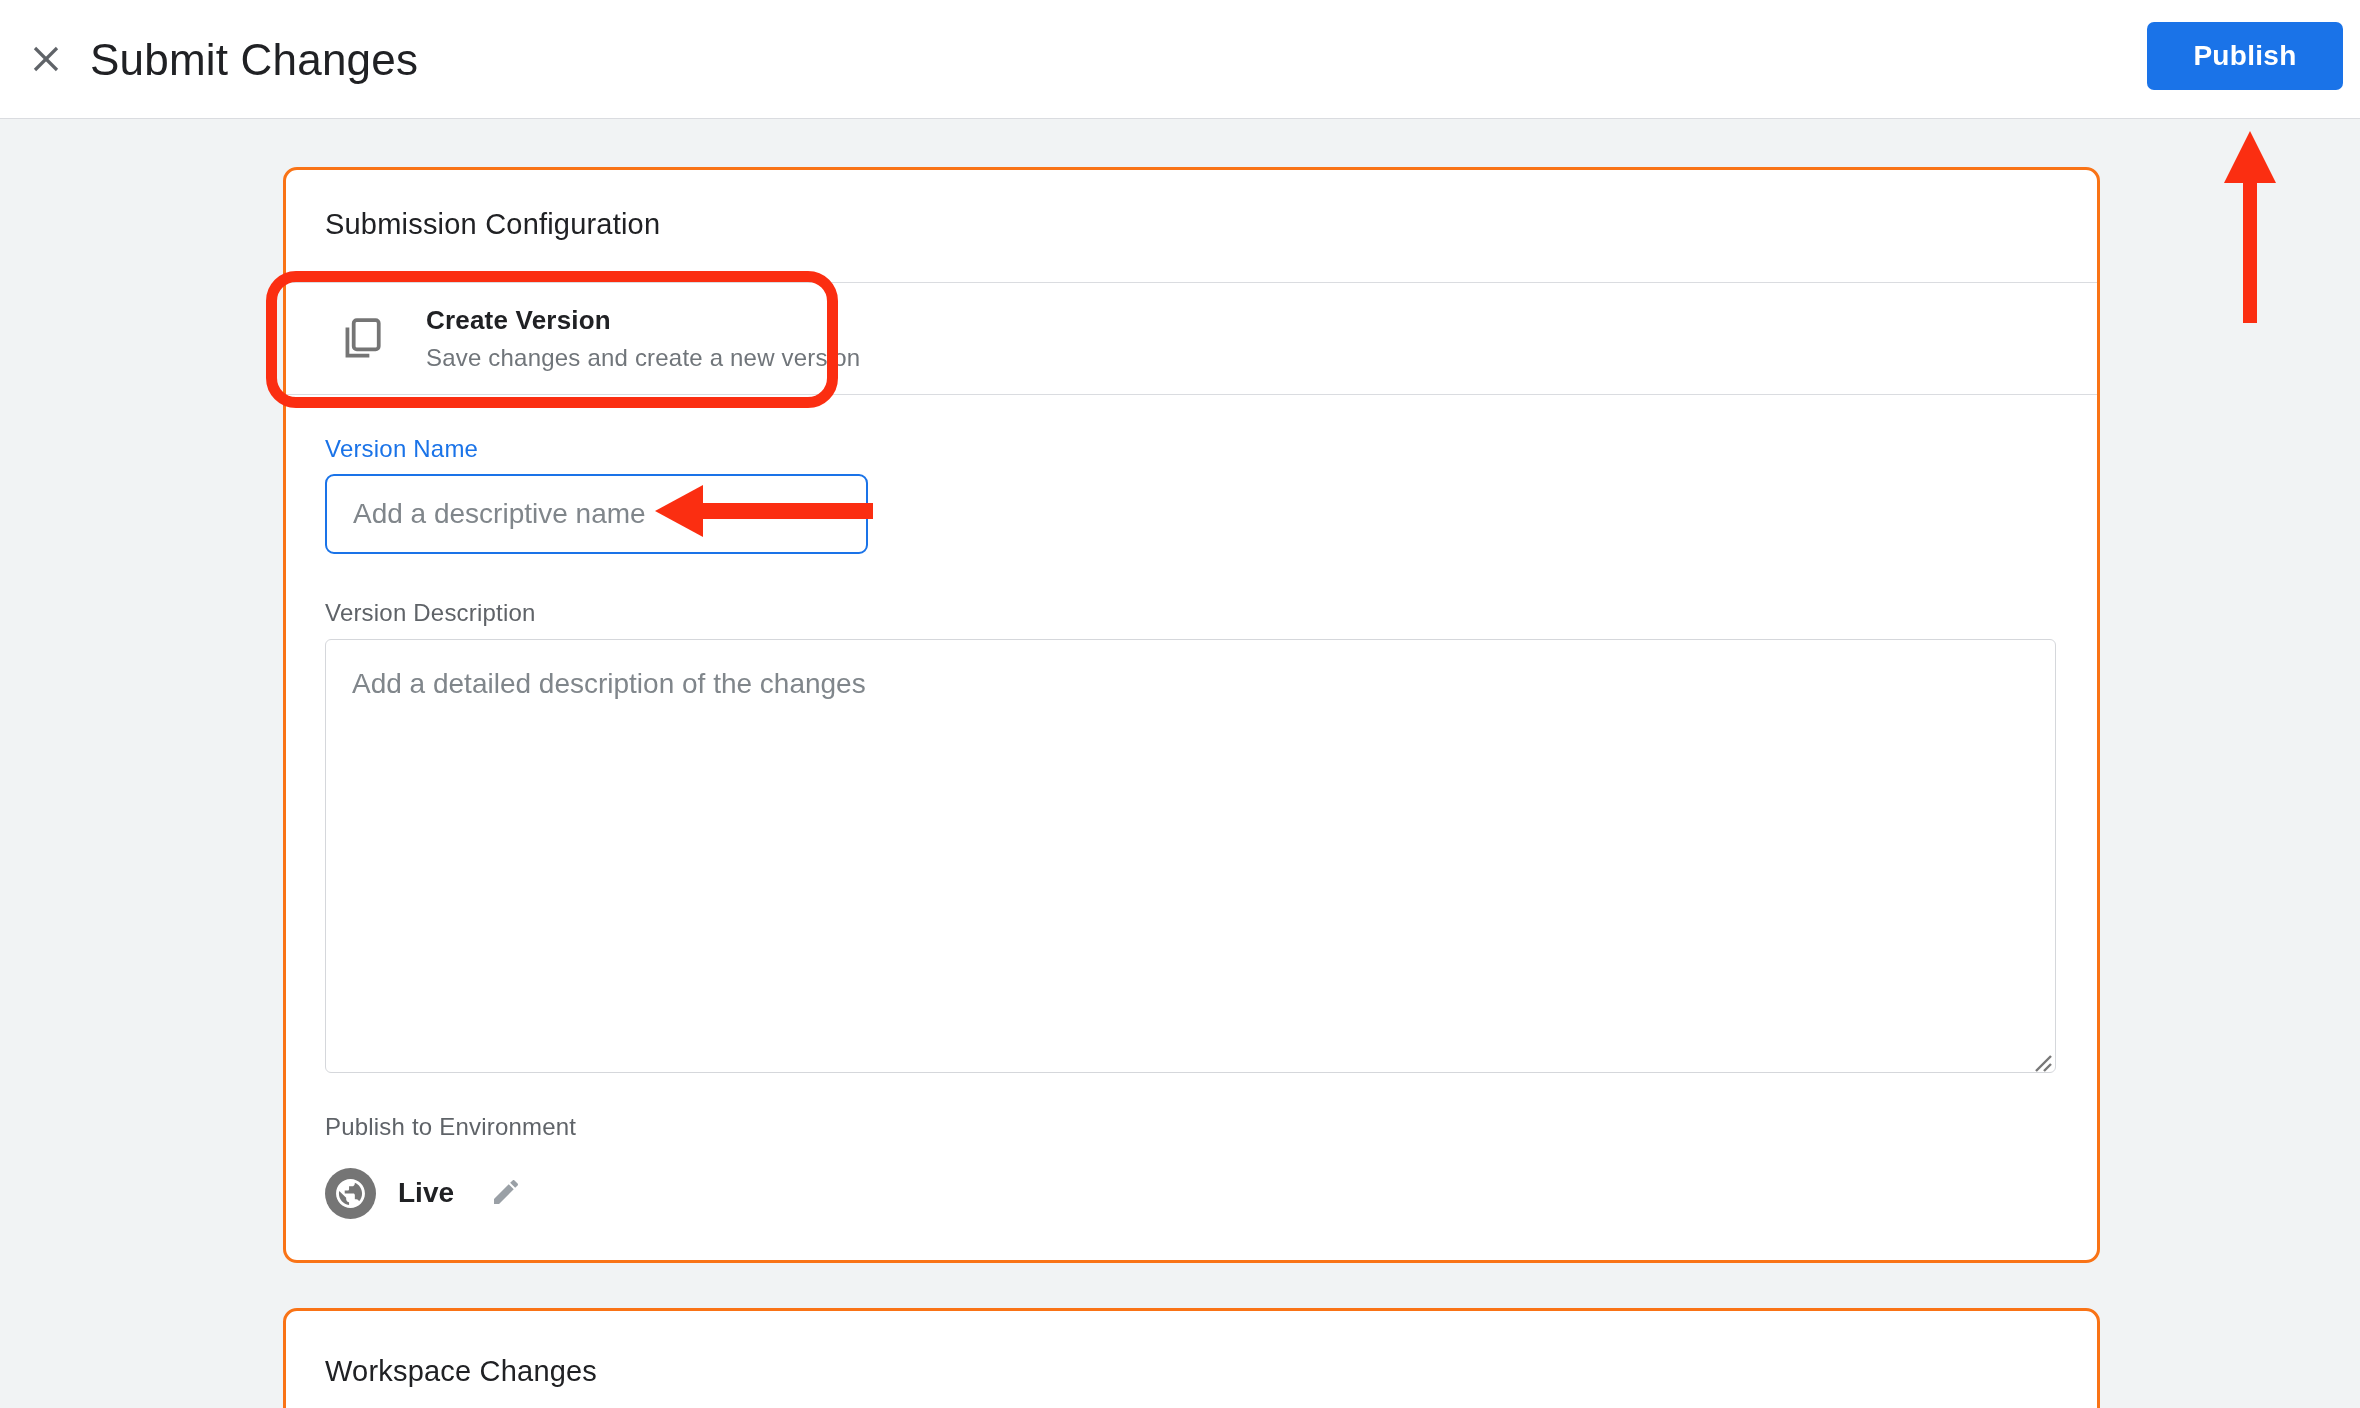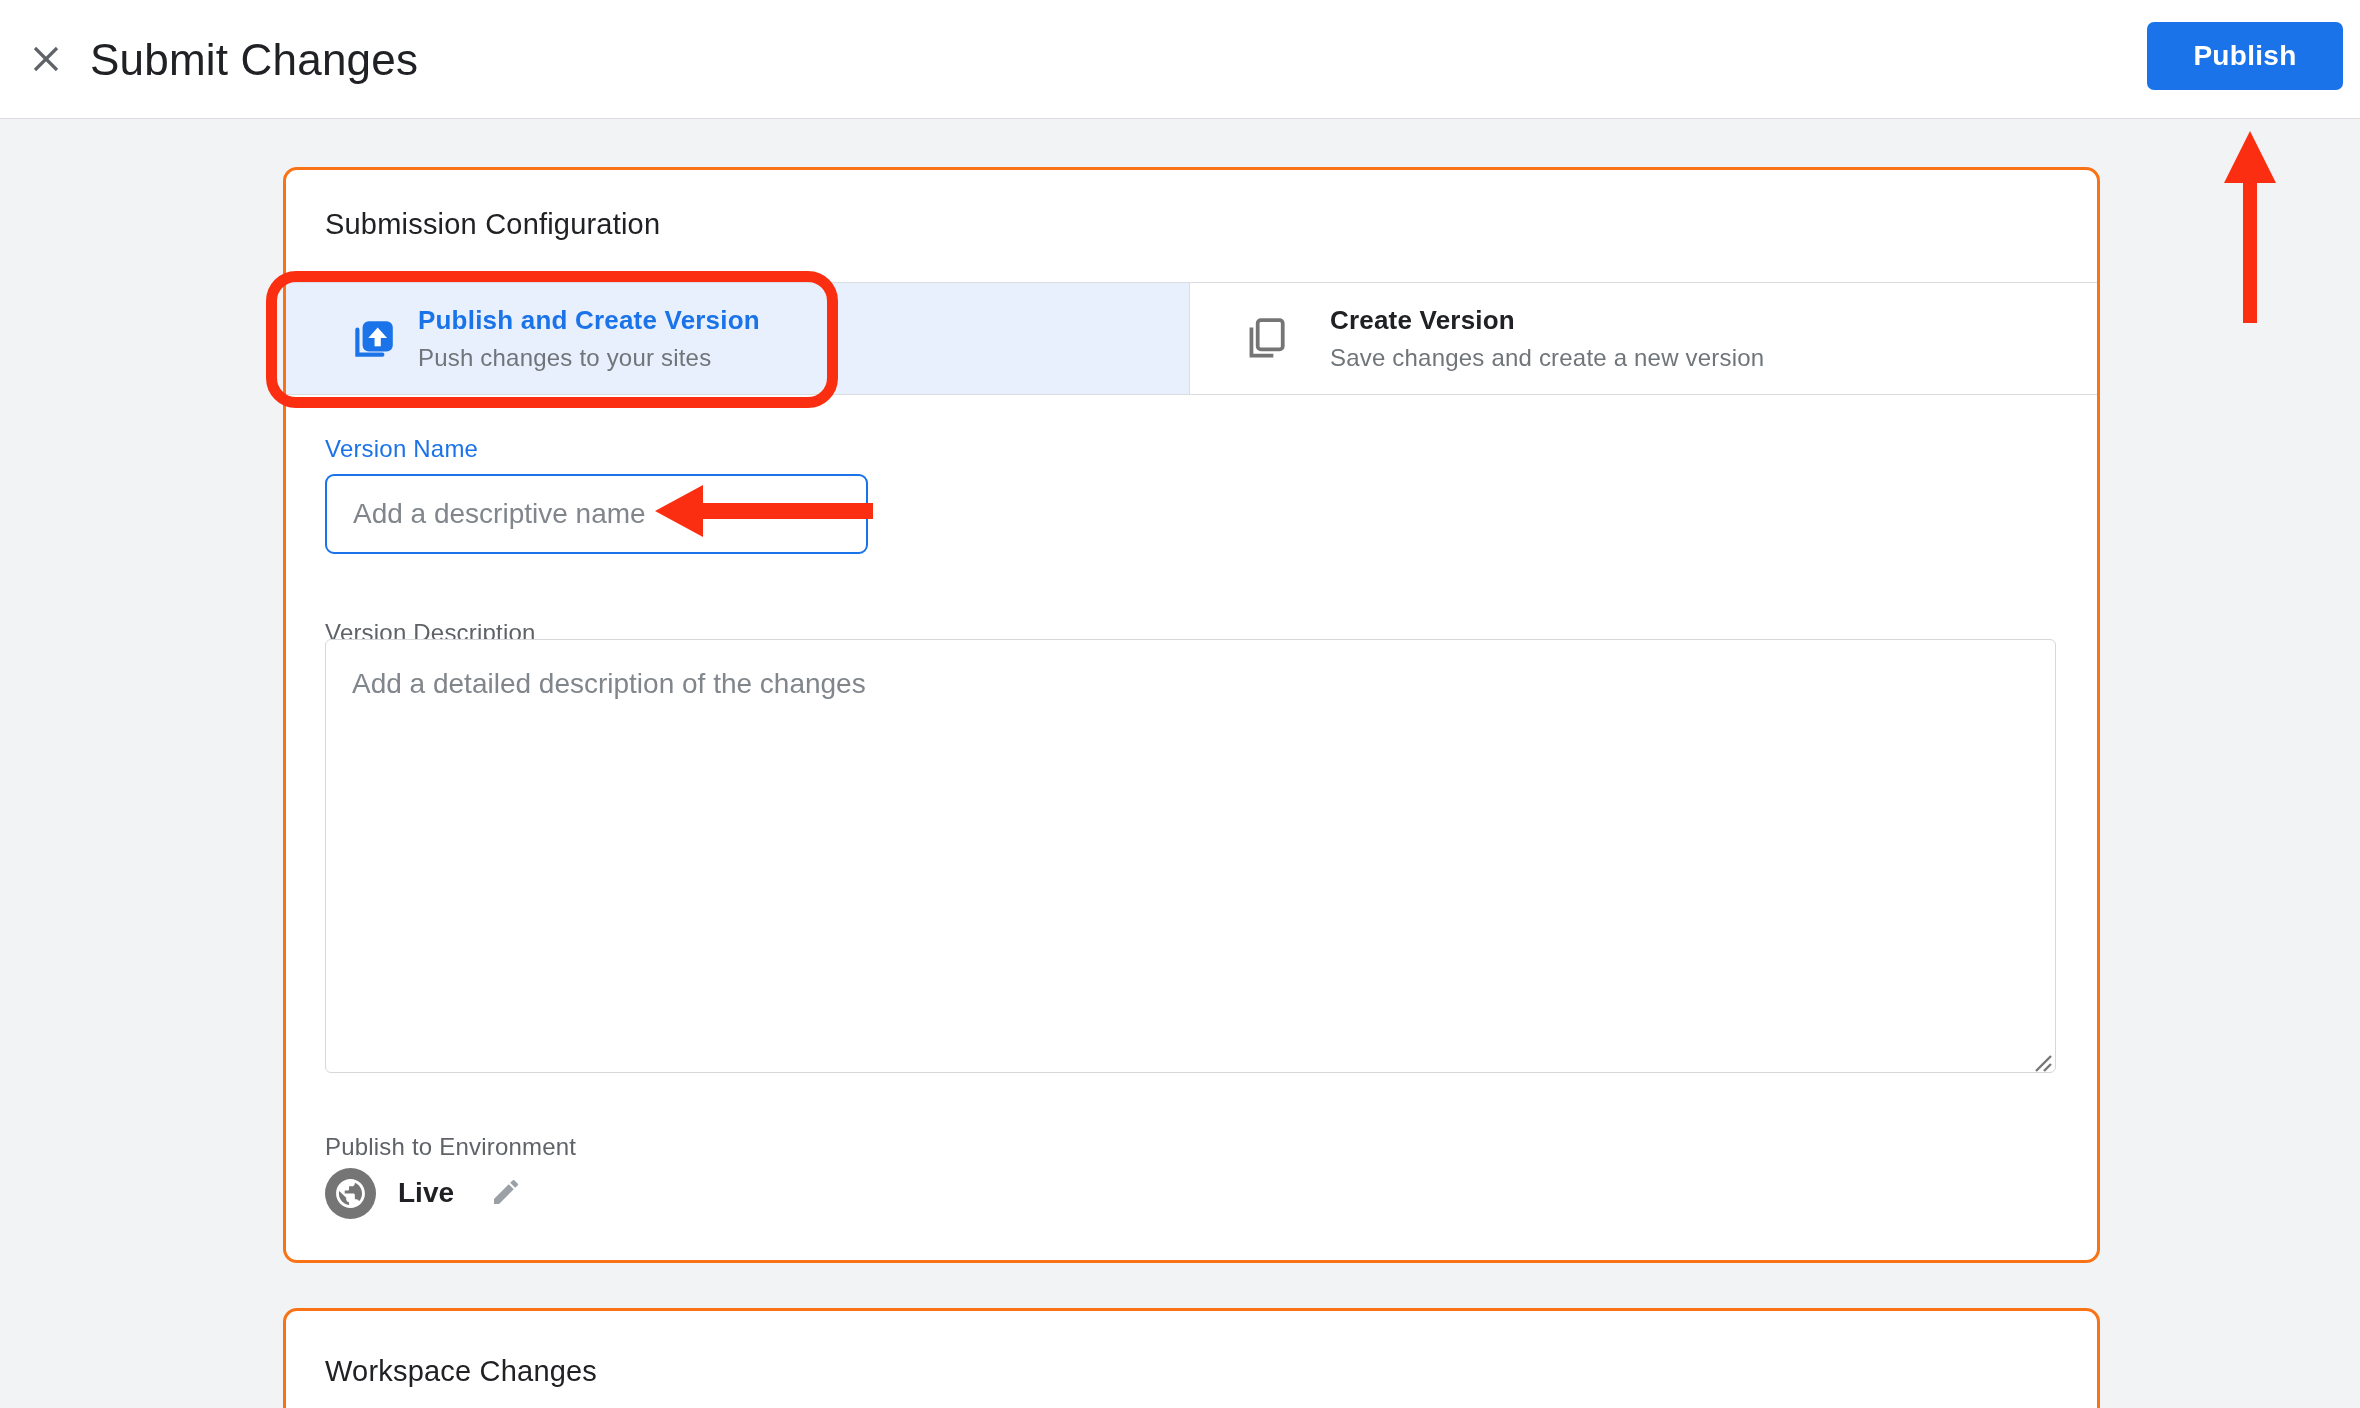--- a/index.html
+++ b/index.html
@@ -63,21 +63,21 @@
   .option-plain .option-icon { margin-left:50px; }
   .option-text { margin-left:20px; display:flex; flex-direction:column; }
   .option-title { font-size:26px; font-weight:bold; letter-spacing:.2px; }
   .option-selected .option-title { color:#1a73e8; }
   .option-plain .option-title { color:#202124; }
   .option-sub { font-size:24px; color:#70757a; margin-top:8px; letter-spacing:.2px; }
 
   
   .field-label { position:absolute; left:39px; font-size:24px; letter-spacing:.2px; }
   .label-blue { color:#1a73e8; }
-  .label-gray { color:#5f6368;margin-top:20px; }
+  .label-gray { color:#5f6368; }
 
   .name-input {
     position:absolute; left:39px; top:304px; width:543px; height:80px;
     border:2.5px solid #1a73e8; border-radius:9px; background:#fff;
     font-size:28px; color:#202124; padding:0 26px;
     font-family:"Liberation Sans",sans-serif; outline:none;
   }
   .name-input::placeholder { color:#80868b; }
 
   .desc-textarea {
@@ -144,34 +144,20 @@
   </button>
   <div class="header-title">Submit Changes</div>
   <button class="publish-btn">Publish</button>
 </div>
 
 <div class="card card-1">
   <div class="card-title">Submission Configuration</div>
 
   <div class="option-row">
 
-    <div class="option option-selected">
-      <span class="option-icon">
-        <svg width="50" height="50" viewBox="0 0 48 48">
-          <path d="M9 15 v24 h24" fill="none" stroke="#1a73e8" stroke-width="4" stroke-linecap="round"></path>
-          <rect x="14" y="7" width="29" height="29" rx="6" fill="#1a73e8"></rect>
-          <polygon points="28.5,13 19.5,23 37.5,23" fill="#ffffff"></polygon>
-          <rect x="25.5" y="22" width="6" height="9" fill="#ffffff"></rect>
-        </svg>
-      </span>
-      <span class="option-text">
-        <span class="option-title">Publish and Create Version</span>
-        <span class="option-sub">Push changes to your sites</span>
-      </span>
-    </div>
 
     <div class="option option-plain">
       <span class="option-icon">
         <svg width="48" height="48" viewBox="0 0 46 46">
           <path d="M10 12 v27 h21" fill="none" stroke="#757575" stroke-width="3.6"></path>
           <rect x="16" y="5" width="24" height="28" rx="3" fill="none" stroke="#757575" stroke-width="3.6"></rect>
         </svg>
       </span>
       <span class="option-text">
         <span class="option-title">Create Version</span>

